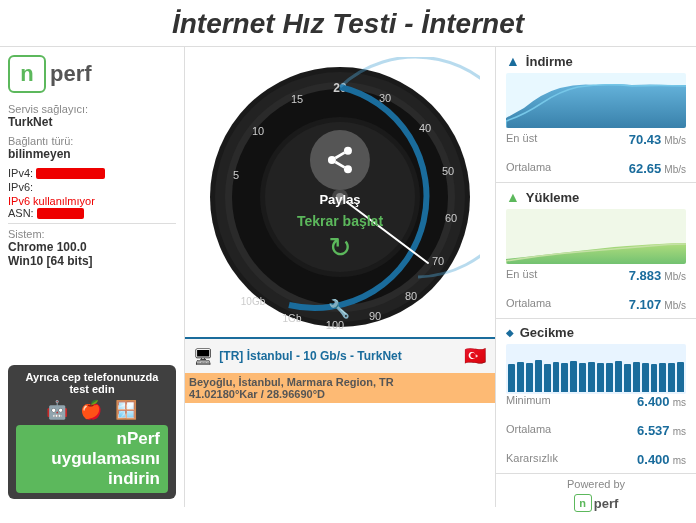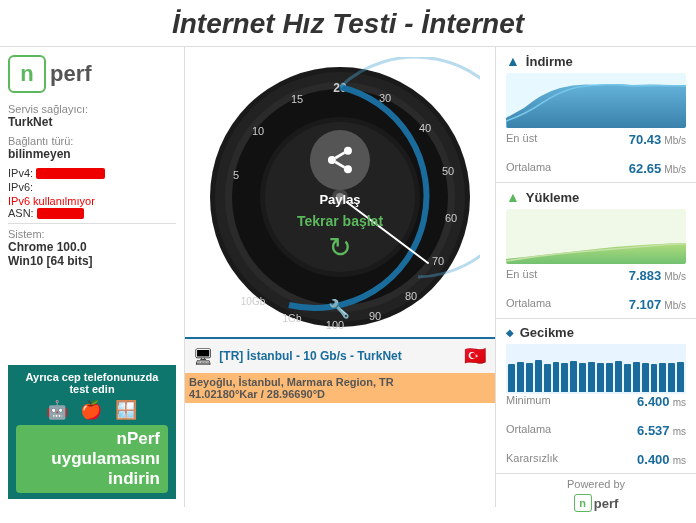--- a/index.html
+++ b/index.html
@@ -104,23 +104,23 @@
       margin-bottom: 4px;
     }
 
     .sistem-block {
       margin-bottom: 8px;
       border-top: 1px solid #ddd;
       padding-top: 4px;
     }
 
     .mobile-app-banner {
-      background: #0f766e;
+      background: #404040;
       color: #fff;
-      border-radius: 0;
+      border-radius: 6px;
       padding: 6px 8px;
       font-size: 11px;
       font-weight: bold;
       text-align: center;
       margin-top: auto;
     }
 
     .mobile-app-icons {
       display: flex;
       justify-content: center;

